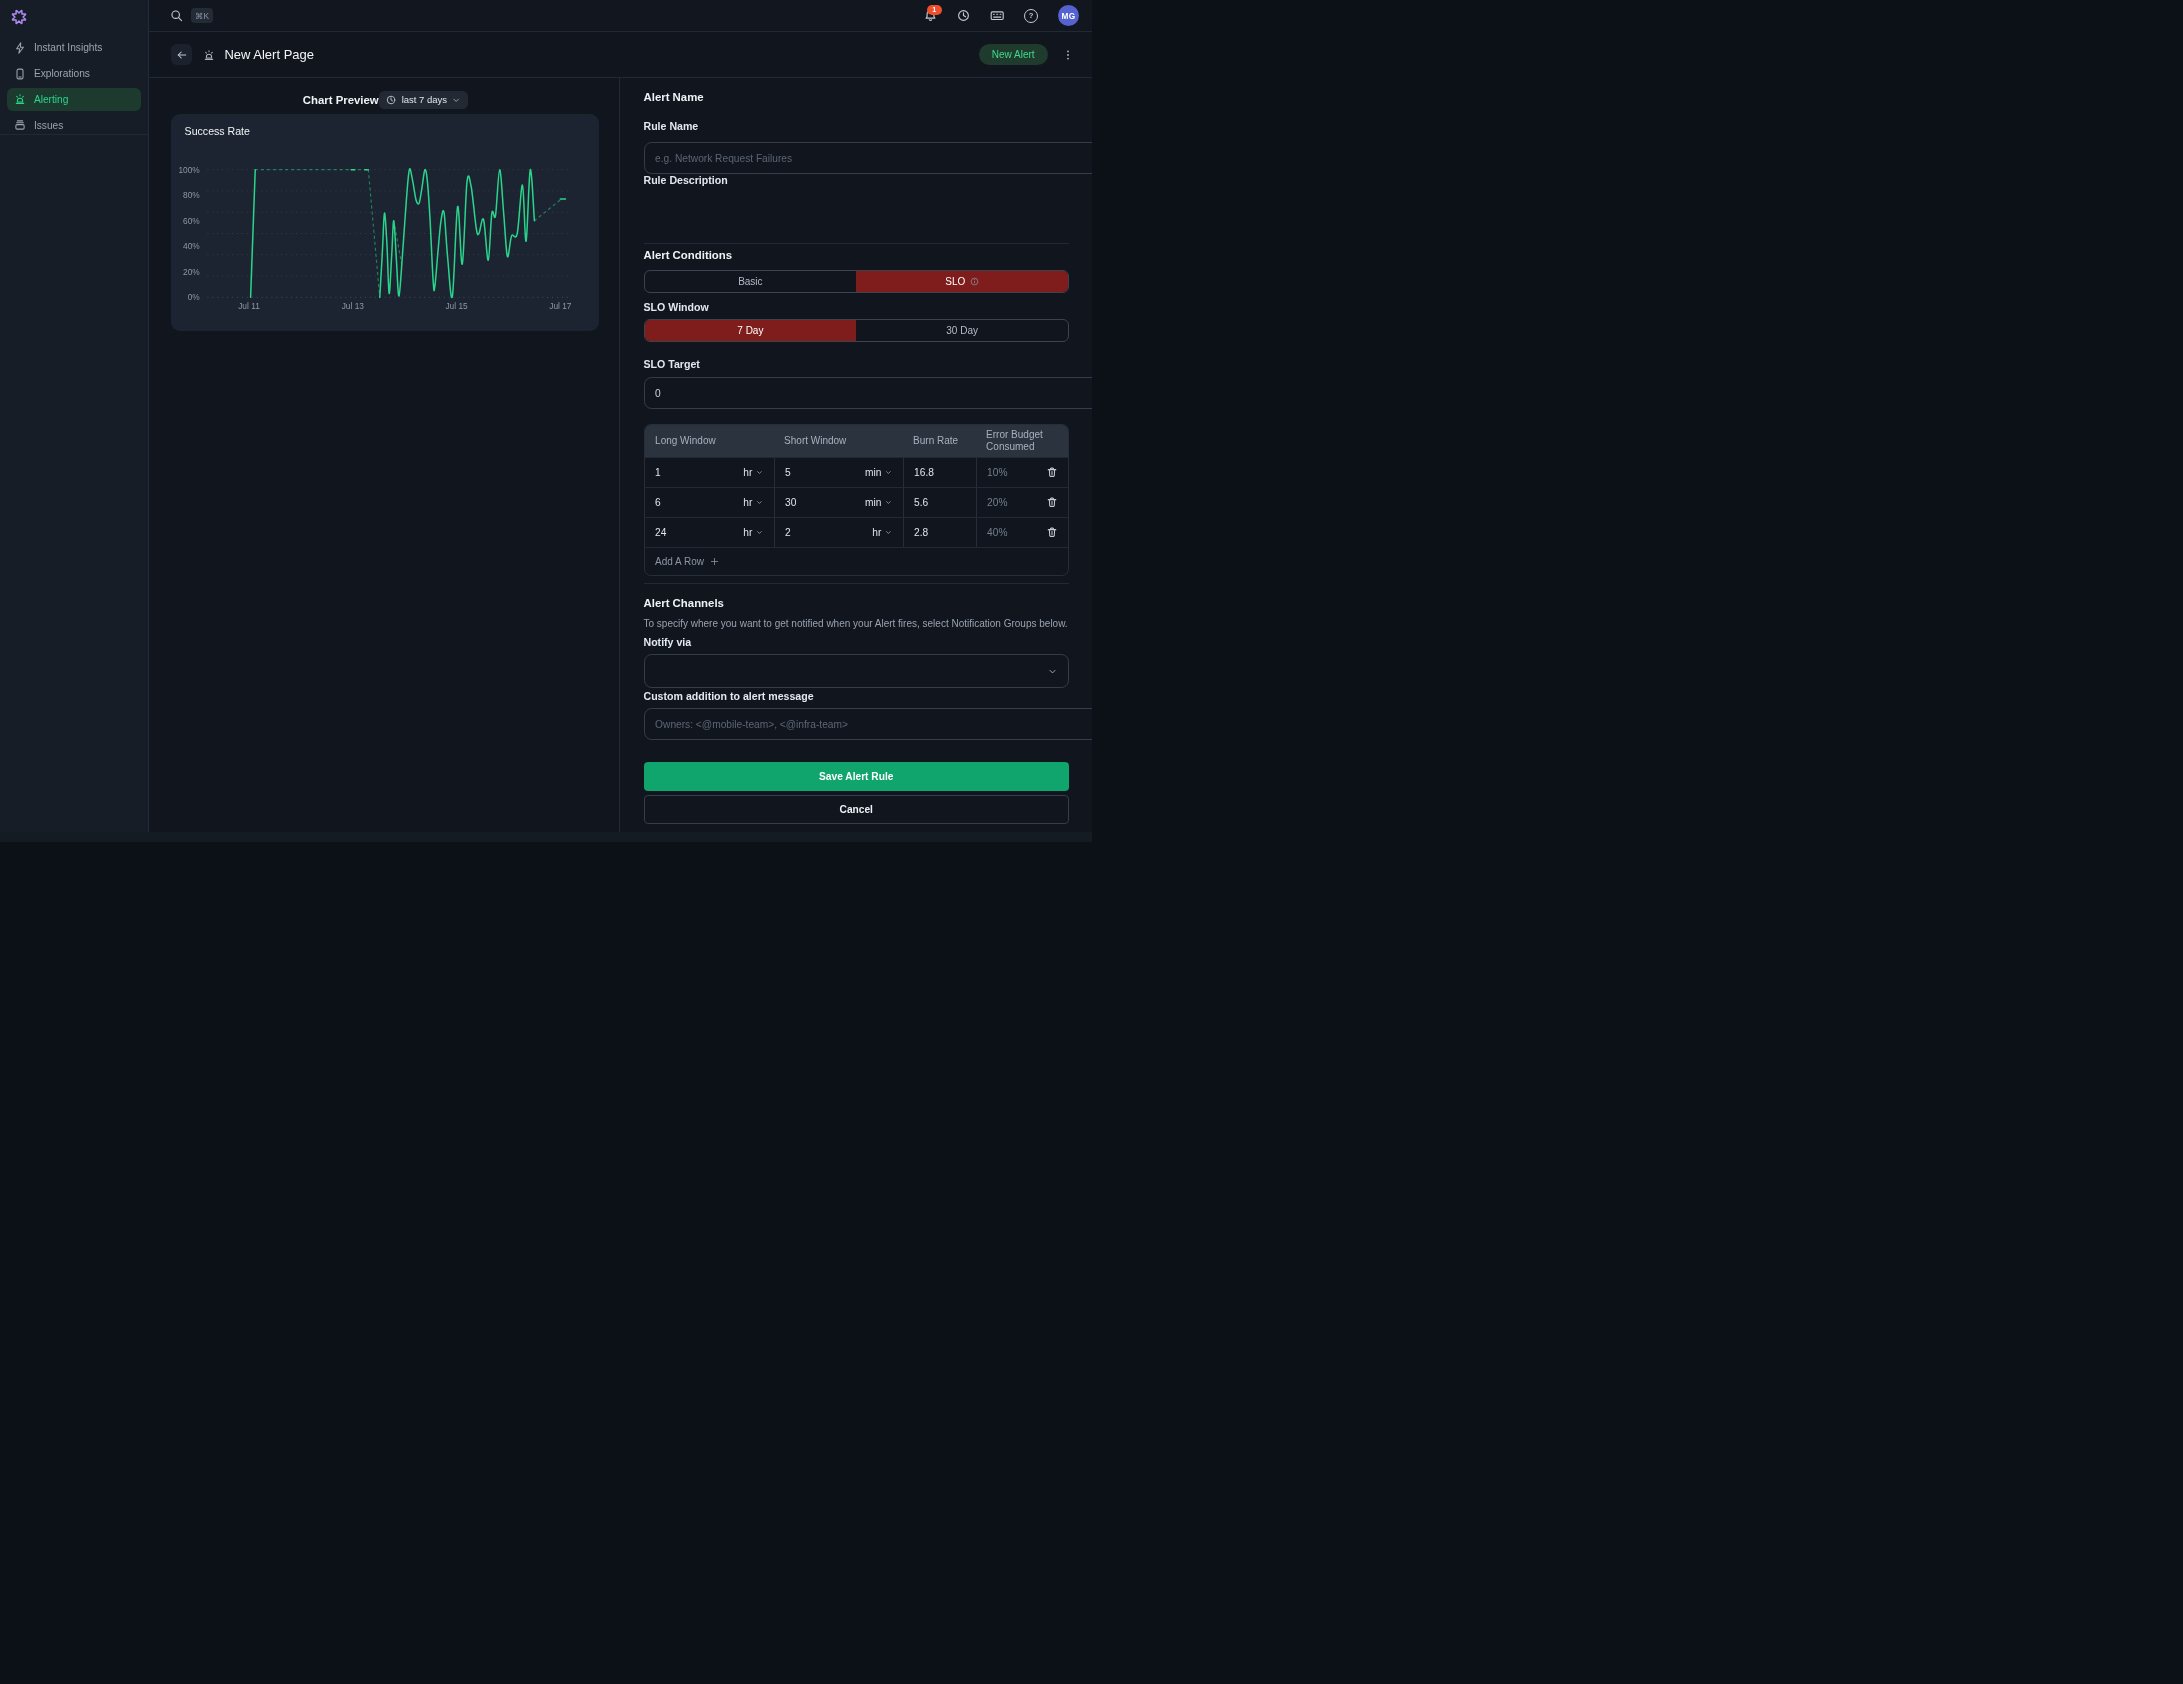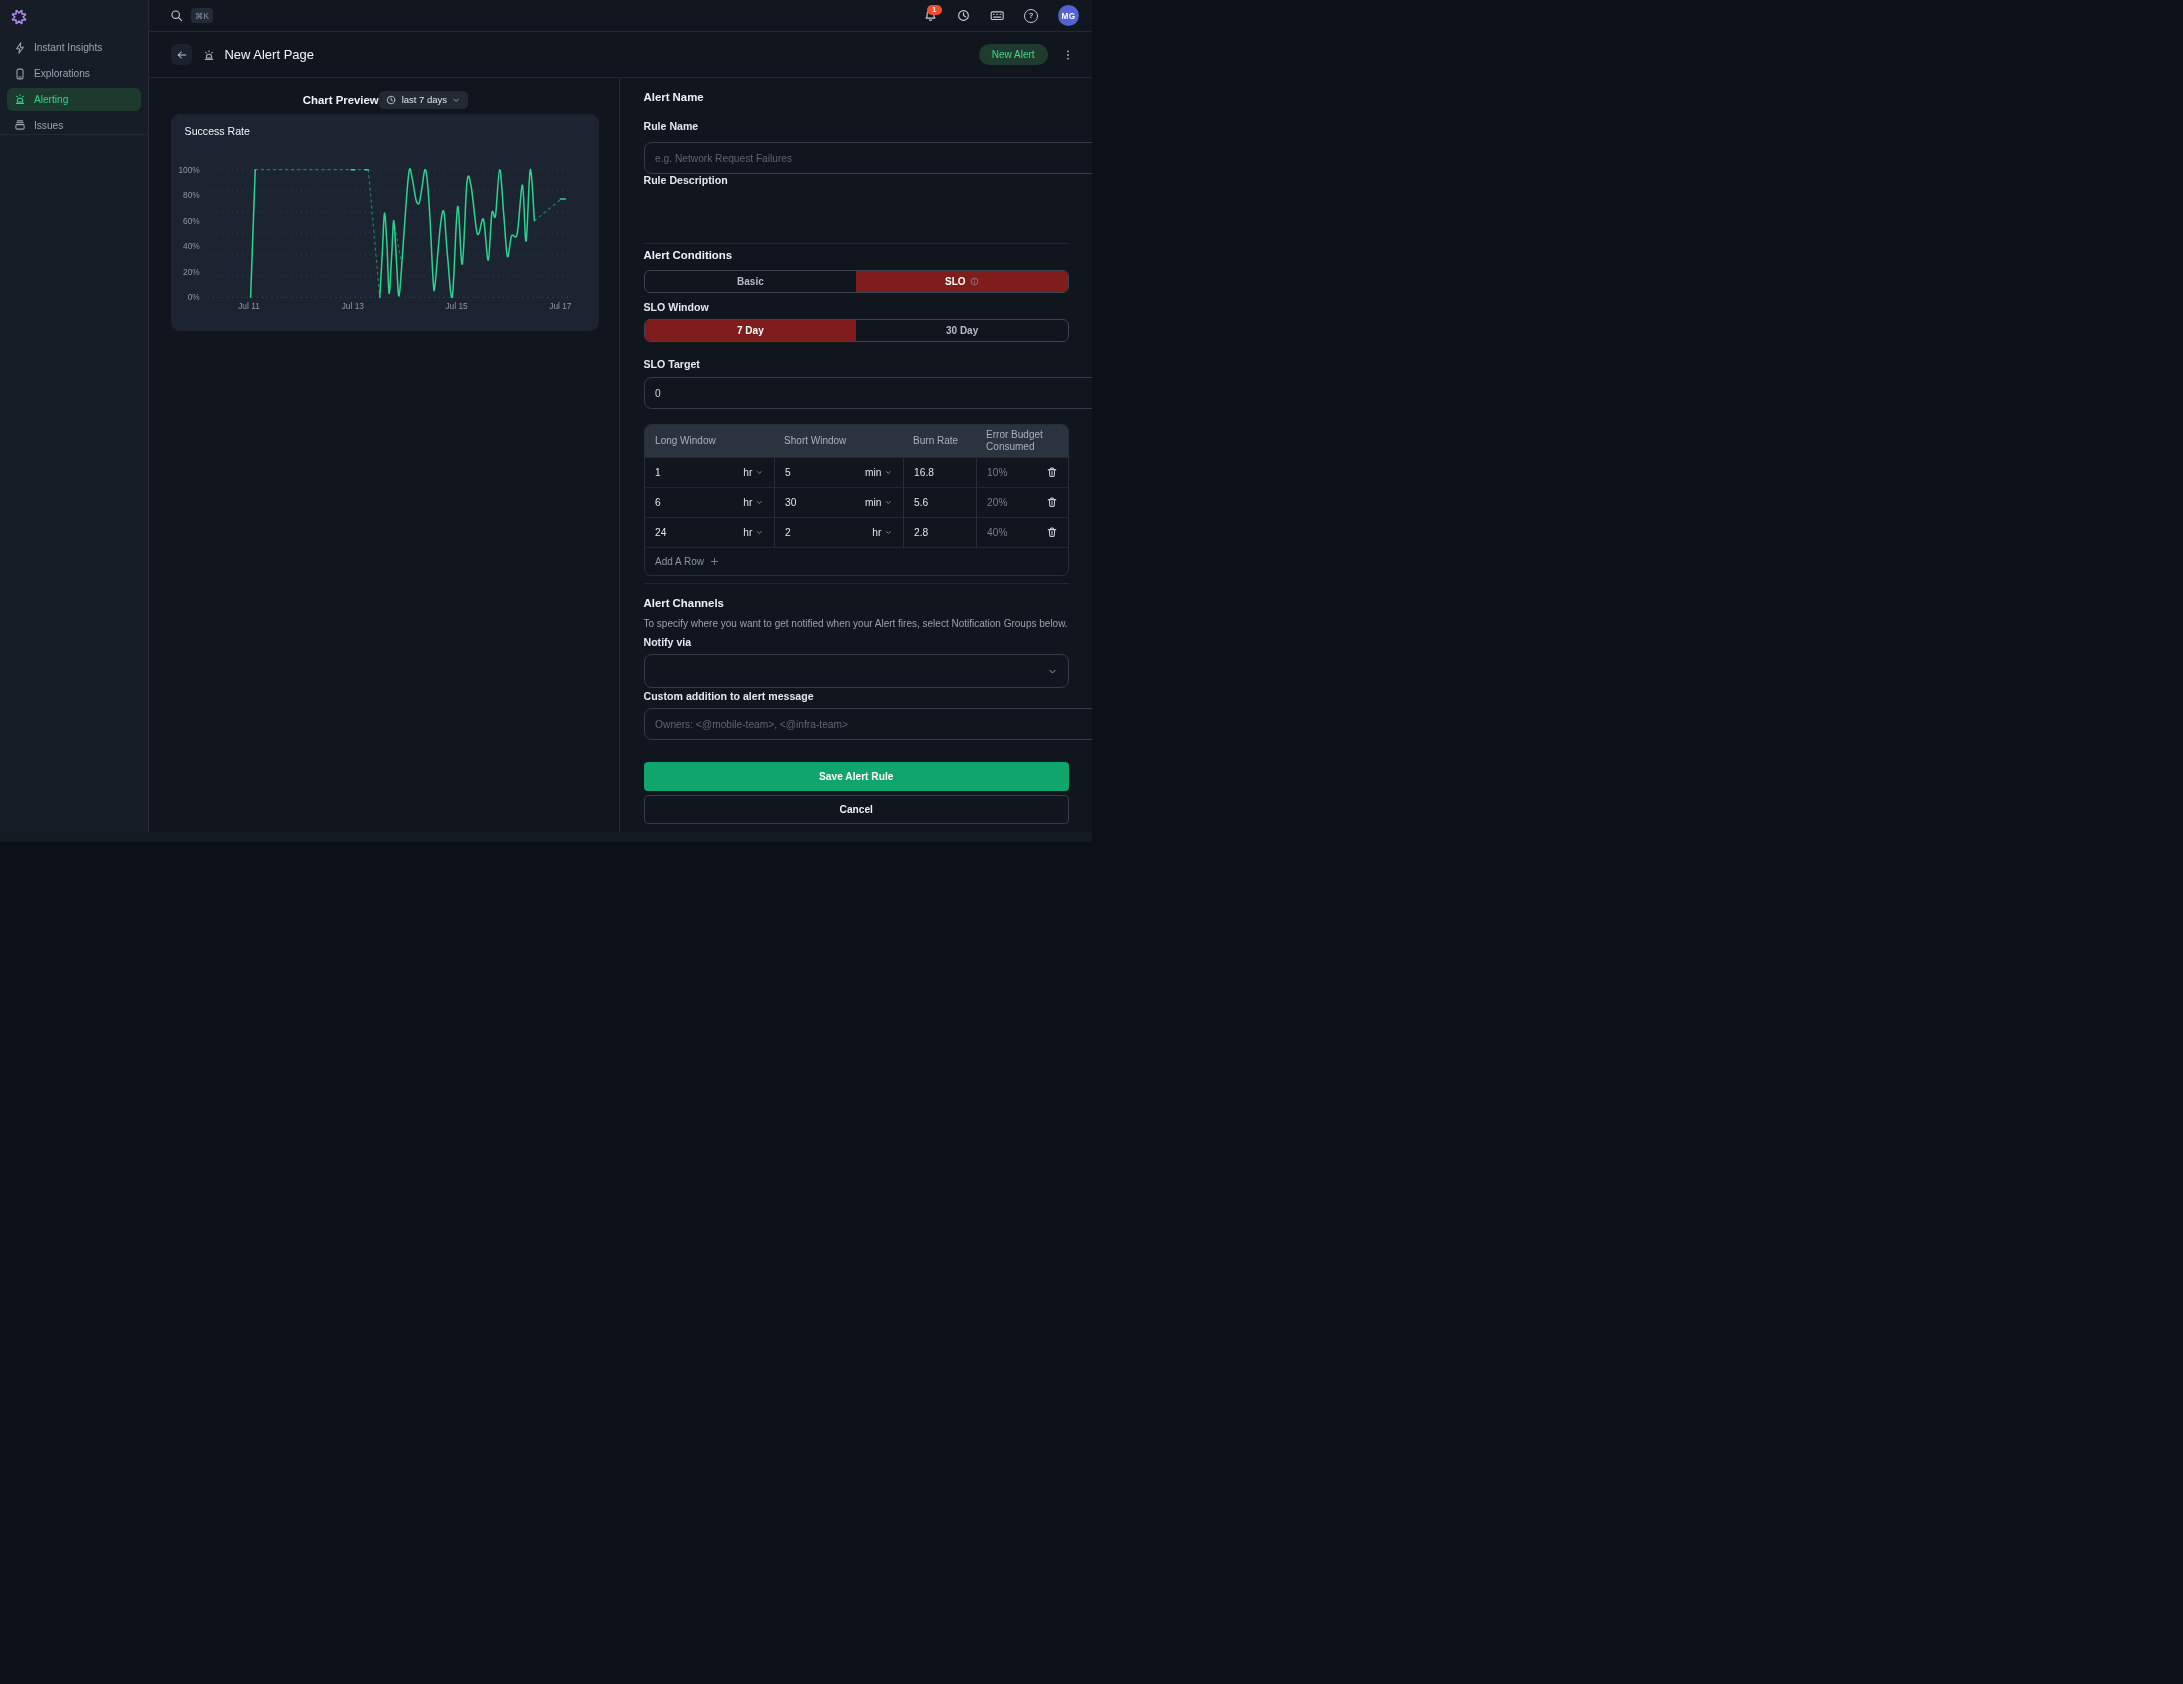--- a/index.html
+++ b/index.html
@@ -69,21 +69,21 @@
          box-sizing:border-box;background:#11161e}
   .right>*{position:absolute;left:23.5px;right:23px}
   .f-head{font-size:11.4px;font-weight:700;color:#eef2f6}
   .f-label{font-size:10.6px;font-weight:700;color:#e2e8ef}
   .f-input{height:32px;border:0.8px solid #343d4a;border-radius:7.6px;background:transparent;
            color:#cdd5de;font-size:10.2px;font-family:inherit;padding:0 10.6px;box-sizing:border-box;width:100%}
   .f-input::placeholder{color:#5c6573}
   .divider{border-top:0.8px solid #222936}
   .seg{height:20.5px;border:0.8px solid #3a434f;border-radius:6px;display:flex;overflow:hidden}
   .seg-opt{flex:1;display:flex;align-items:center;justify-content:center;gap:4.5px;font-size:10px;
-           font-weight:700;color:#b3bcc7;cursor:pointer}
+           font-weight:400;color:#b3bcc7;cursor:pointer}
   .seg-opt.sel{background:#7f1d1d;color:#fff}
   .input-wrap{position:relative}
 
   
   .tbl{border:0.8px solid #262e3a;border-radius:6.8px;overflow:hidden}
   .t-grid{display:grid;grid-template-columns:129px 129px 73px 1fr}
   .t-head{background:#2b333f;color:#a8b1bd;font-size:10px}
   .t-head .t-cell{height:32px;display:flex;align-items:center;padding:0 10.6px;line-height:1.2}
   .t-row .t-cell{height:29px;display:flex;align-items:center;padding:0 10.6px;font-size:10.2px;
                  color:#dfe5ec;border-top:0.8px solid #222936;border-left:0.8px solid #262e3a}

